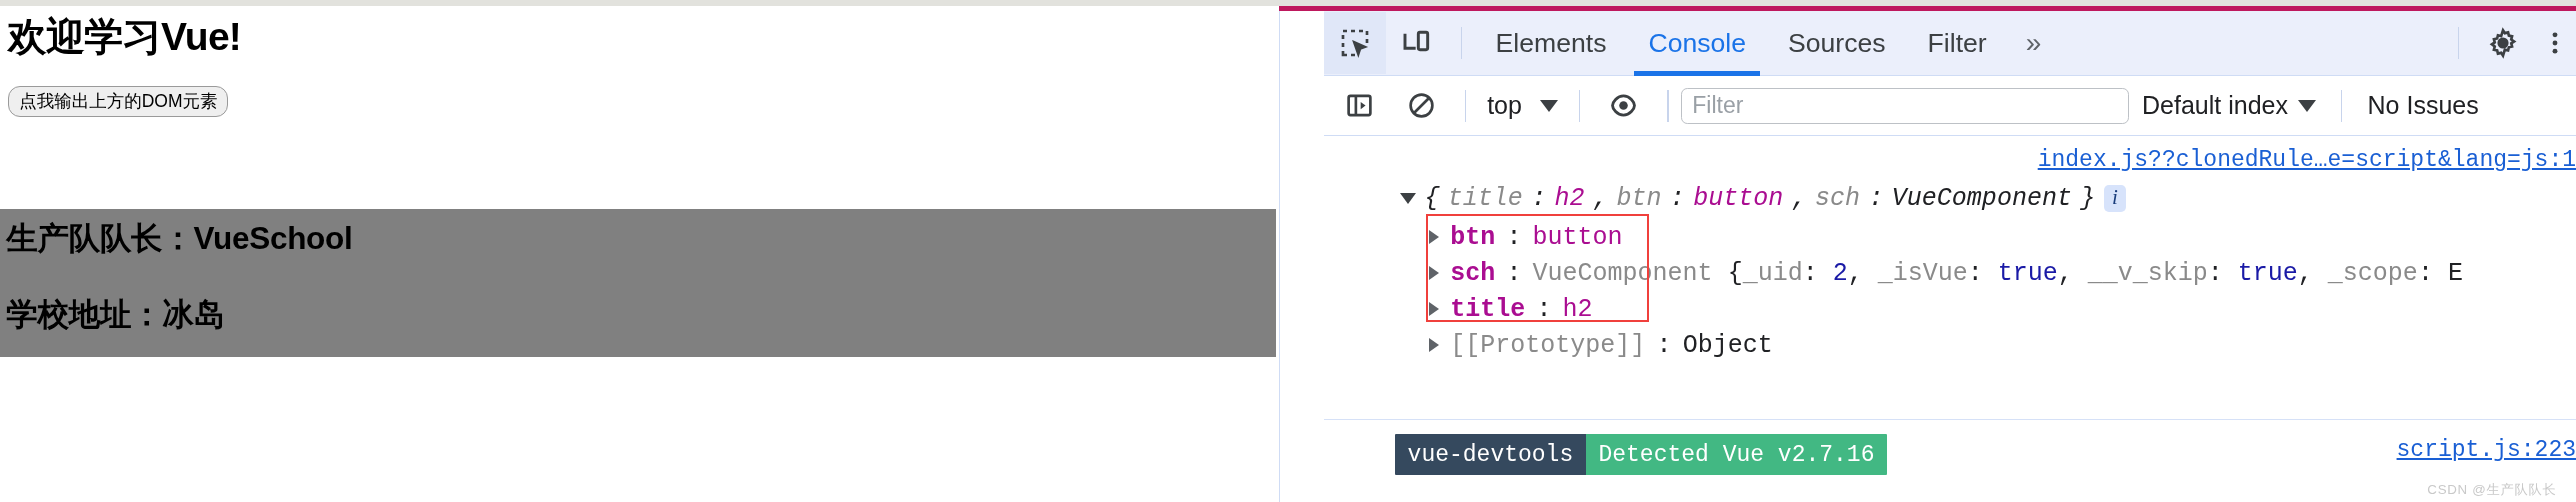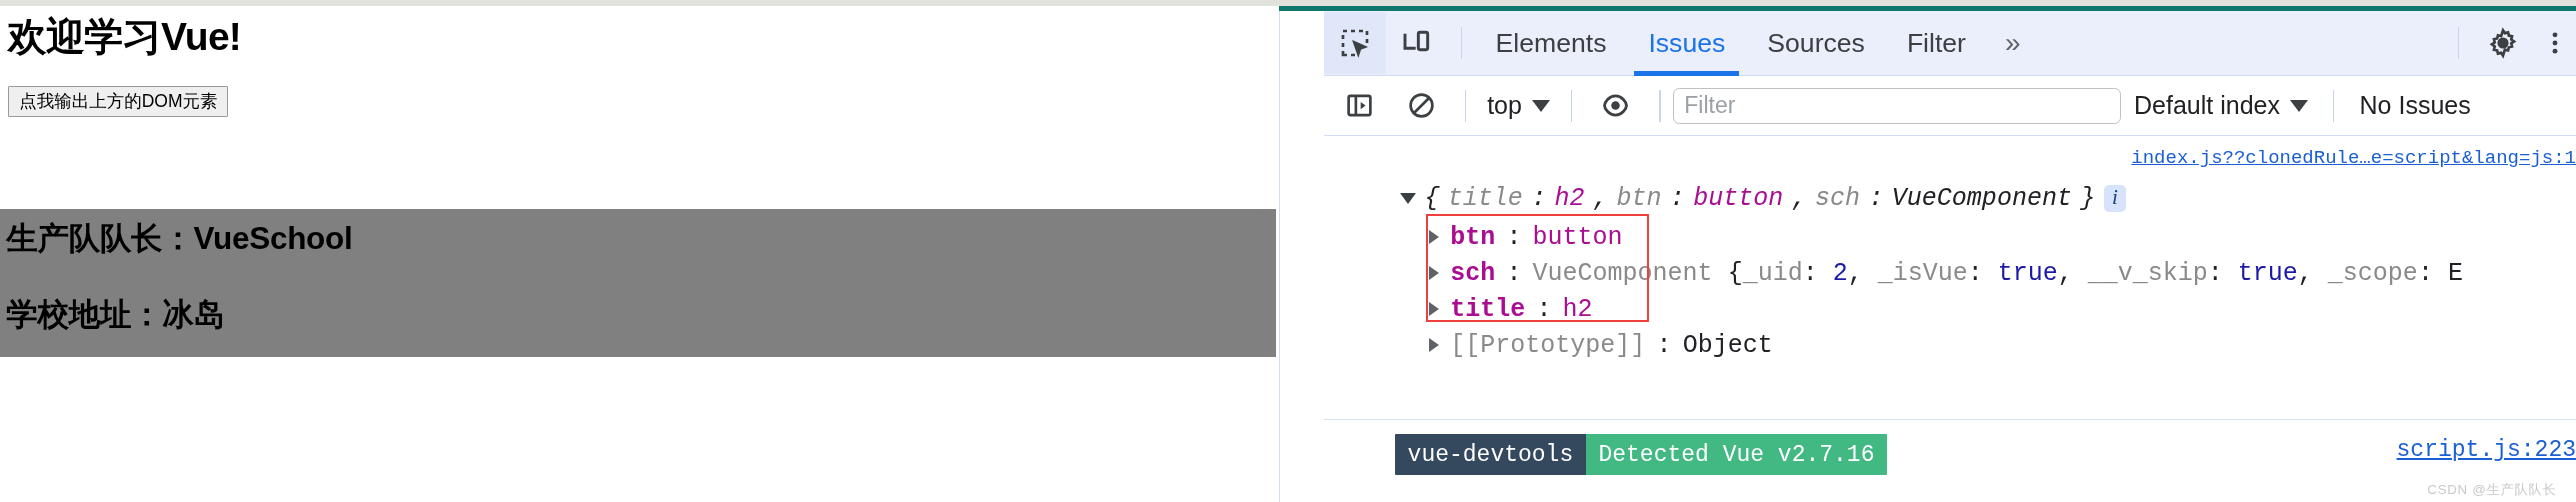--- a/index.html
+++ b/index.html
@@ -11,21 +11,21 @@
     font-family: "Liberation Sans", sans-serif;
     width: 2576px;
     height: 502px;
     overflow: hidden;
     position: relative;
   }
   #root {
     position: relative;
     width: 2576px;
     height: 502px;
-    background: #0f766e;
+    background: #be185d;
   }
 
   
   .chrome-strip {
     position: absolute;
     left: 0; top: 0;
     width: 2576px;
     height: 6.3px;
     background: #e2e2dd;
   }
@@ -54,21 +54,21 @@
   .dom-button {
     position: absolute;
     left: 8.4px;
     top: 80px;
     padding: 4.9px 9.8px 5.6px 9.8px;
     font-size: 17.5px;
     font-family: "Liberation Sans", sans-serif;
     color: #000000;
     background: #efefef;
     border: 0.7px solid #9a9a9a;
-    border-radius: 1px;
+    border-radius: 12px;
     line-height: 1.05;
     white-space: nowrap;
     cursor: default;
   }
   .school-box {
     position: absolute;
     left: 0;
     top: 203px;
     width: 1276px;
     height: 148px;
@@ -166,21 +166,21 @@
     display: flex;
     align-items: center;
     box-sizing: border-box;
     padding-left: 4.2px;
   }
   .dt-ctx {
     font-size: 25px;
     color: #202124;
     display: flex;
     align-items: center;
-    gap: 10px;
+    gap: 18px;
     padding: 0 8.4px;
     white-space: nowrap;
     flex: 0 0 auto;
     cursor: default;
   }
   .caret-down {
     width: 0; height: 0;
     border-left: 9px solid transparent;
     border-right: 9px solid transparent;
     border-top: 12px solid #3c4043;
@@ -225,21 +225,21 @@
     position: relative;
     height: 370px;
     background: #ffffff;
     font-family: "Liberation Mono", monospace;
     overflow: hidden;
   }
   .src-link {
     position: absolute;
     right: 0;
     top: 11.2px;
-    font-size: 19px;
+    font-size: 23px;
     font-family: "Liberation Mono", monospace;
     color: #1a5fd4;
     text-decoration: underline;
     white-space: nowrap;
     cursor: default;
   }
   .obj-preview {
     position: absolute;
     left: 76px;
     top: 48px;
@@ -400,21 +400,21 @@
       <div class="dt-iconbtn">
         <svg width="32" height="32" viewBox="0 0 24 24" fill="none" stroke="#3c4043" stroke-width="2.2">
           <path d="M3 5v11h8"></path>
           <rect x="13" y="4" width="7" height="13" rx="1.2"></rect>
         </svg>
       </div>
 
       <div class="dt-vsep"></div>
 
       <div class="dt-tab">Elements</div>
-      <div class="dt-tab active">Issues</div>
+      <div class="dt-tab active">Console</div>
       <div class="dt-tab">Sources</div>
       <div class="dt-tab">Filter</div>
 
       <div class="dt-more">»</div>
 
       <div class="dt-spacer"></div>
 
       <div class="dt-vsep"></div>
 
       <div class="dt-iconbtn">

